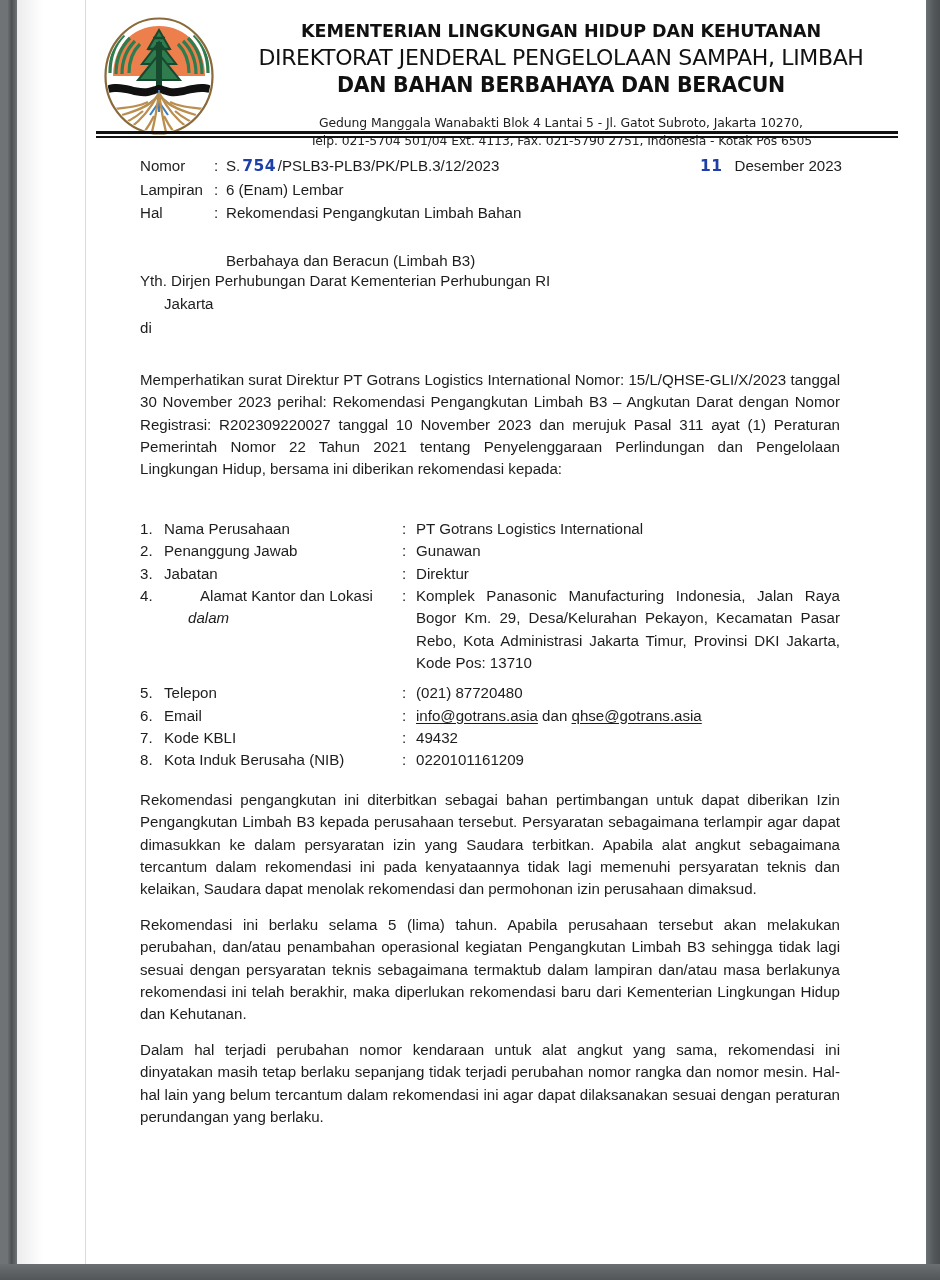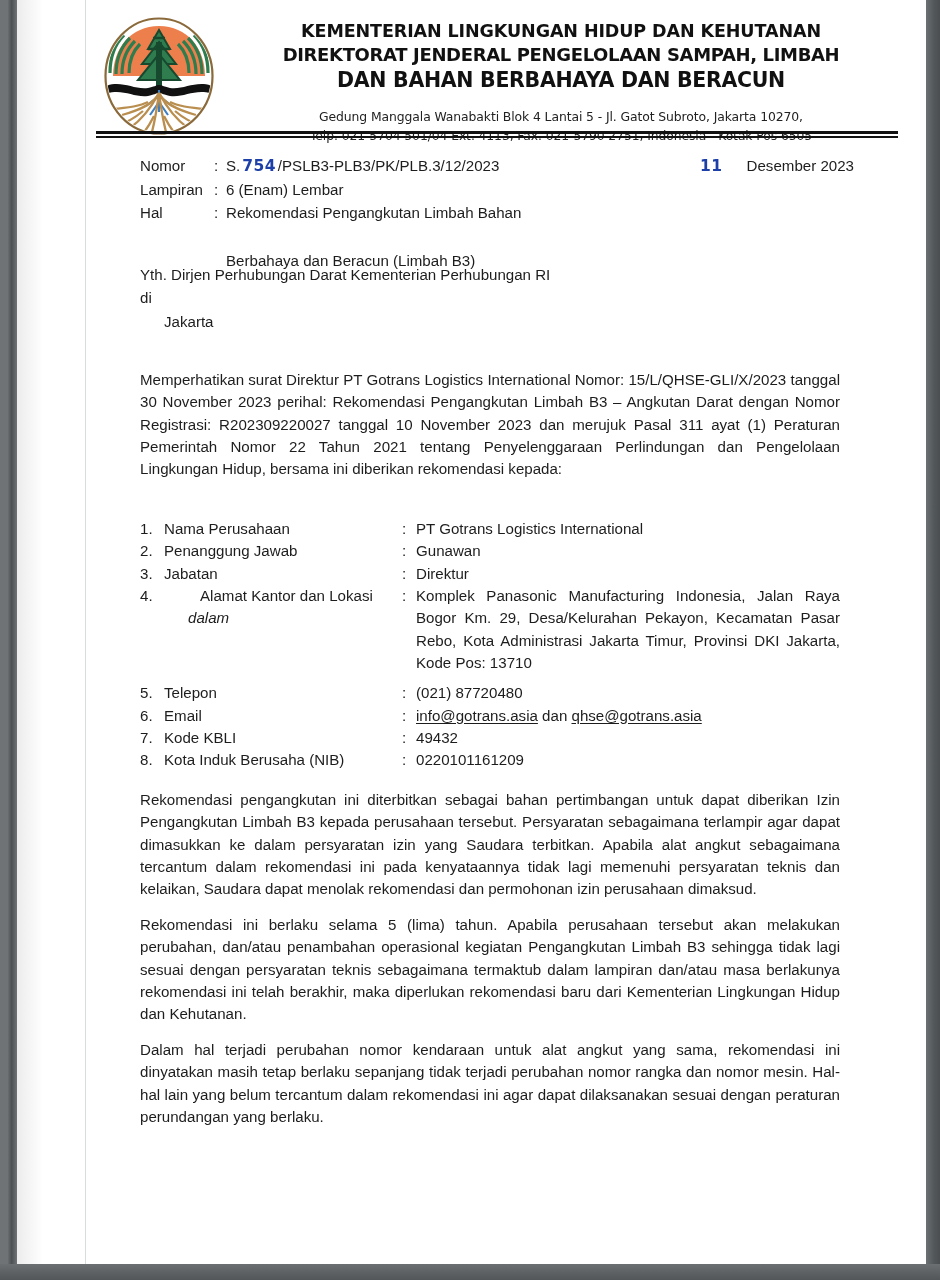--- a/index.html
+++ b/index.html
@@ -97,22 +97,22 @@
   .lh-line1 {
     font-family: "DejaVu Sans", sans-serif;
     font-weight: 700;
     font-size: 17.5px;
     letter-spacing: -0.1px;
     line-height: 1.34;
     color: #111;
   }
   .lh-line2 {
     font-family: "DejaVu Sans", sans-serif;
-    font-weight: 700;
-    font-size: 18px;
+    font-weight: 400;
+    font-size: 22px;
     letter-spacing: -0.35px;
     line-height: 1.32;
     color: #111;
     white-space: nowrap;
   }
   .lh-line3 {
     font-family: "DejaVu Sans", sans-serif;
     font-weight: 700;
     font-size: 20.5px;
     letter-spacing: -0.3px;
@@ -196,28 +196,28 @@
     left: 700px;
     top: 155px;
     width: 220px;
   }
   #date-block .hw-day {
     font-family: "DejaVu Sans", sans-serif;
     font-weight: 700;
     color: #1d3fa8;
     font-size: 15.5px;
     letter-spacing: 0.5px;
-    margin-right: 24px;
+    margin-right: 12px;
   }
 
   
   #addressee-block {
     position: absolute;
     left: 140px;
-    top: 264px;
+    top: 270px;
     width: 640px;
   }
   #addressee-block .addr-line { margin-bottom: 1px; }
   #addressee-city { margin-left: 24px; }
 
   
   #opening-paragraph {
     position: absolute;
     left: 140px;
     top: 369px;
@@ -400,22 +400,22 @@
     </div>
     <div class="ref-value-cont">Berbahaya dan Beracun (Limbah B3)</div>
   </div>
 
   <div id="date-block" class="body-text">
     <span class="hw-day">11</span><span>Desember 2023</span>
   </div>
 
   <div id="addressee-block" class="body-text">
     <div class="addr-line">Yth. Dirjen Perhubungan Darat Kementerian Perhubungan RI</div>
+    <div class="addr-line" id="addressee-city">Jakarta</div>
     <div class="addr-line">di</div>
-    <div class="addr-line" id="addressee-city">Jakarta</div>
   </div>
 
   <div id="opening-paragraph" class="body-text">Memperhatikan surat Direktur PT Gotrans Logistics International Nomor: 15/L/QHSE-GLI/X/2023 tanggal 30 November 2023 perihal: Rekomendasi Pengangkutan Limbah B3 – Angkutan Darat dengan Nomor Registrasi: R202309220027 tanggal 10 November 2023 dan merujuk Pasal 311 ayat (1) Peraturan Pemerintah Nomor 22 Tahun 2021 tentang Penyelenggaraan Perlindungan dan Pengelolaan Lingkungan Hidup, bersama ini diberikan rekomendasi kepada:</div>
 
   <div id="company-list" class="body-text">
 
     <div class="cl-row">
       <span class="cl-num">1.</span>
       <span class="cl-label">Nama Perusahaan</span>
       <span class="cl-colon">:</span>

